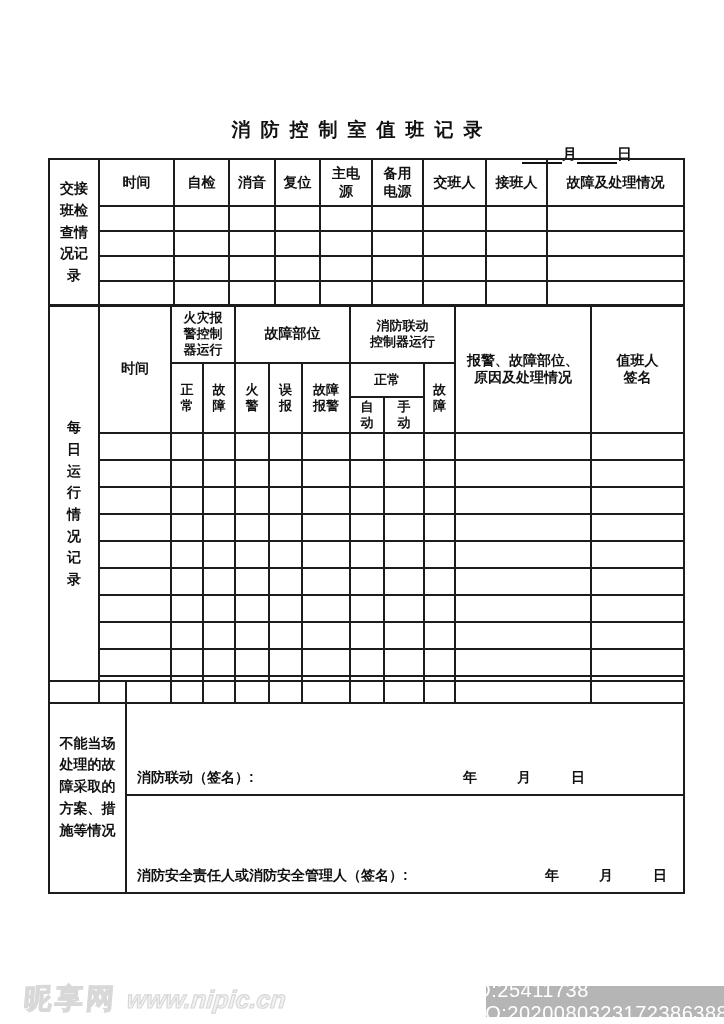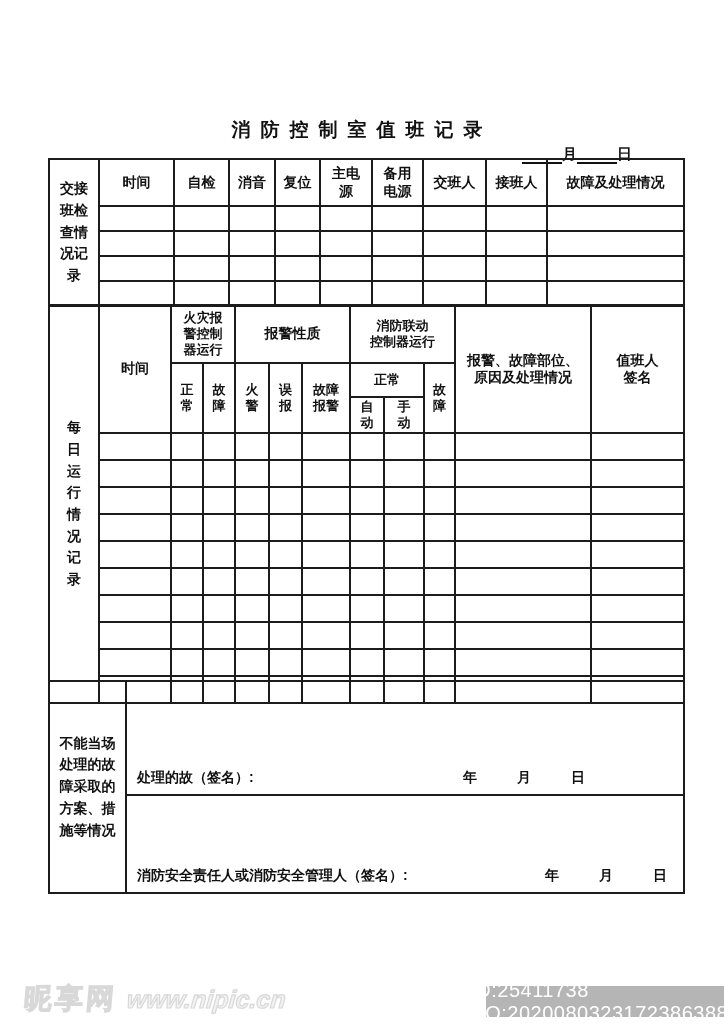--- a/index.html
+++ b/index.html
@@ -152,21 +152,21 @@
 运
 行
 情
 况
 记
 录</td>
         <td rowspan="3">时间</td>
         <td colspan="2" class="prewrap sub">火灾报
 警控制
 器运行</td>
-        <td colspan="3">报警性质</td>
+        <td colspan="3">故障部位</td>
         <td colspan="3" class="prewrap sub">消防联动
 控制器运行</td>
         <td rowspan="3" class="prewrap">报警、故障部位、
 原因及处理情况</td>
         <td rowspan="3" class="prewrap">值班人
 签名</td>
       </tr>
       <tr style="height:34px">
         <td rowspan="2" class="prewrap sub">正
 常</td>
@@ -328,21 +328,21 @@
       </colgroup>
     <tbody>
       <tr style="height:114px">
         <td rowspan="2" class="sec-label prewrap">不能当场
 处理的故
 障采取的
 方案、措
 施等情况</td>
         <td class="sig-cell">
           <div class="sig-row">
-            <span class="sig-label">处理的故（签名）:</span>
+            <span class="sig-label">消防联动（签名）:</span>
             <span class="date-group dg-top">
               <span>年</span>
               <span>月</span>
               <span>日</span>
             </span>
           </div>
         </td>
       </tr>
       <tr style="height:98px">
         <td class="sig-cell">

